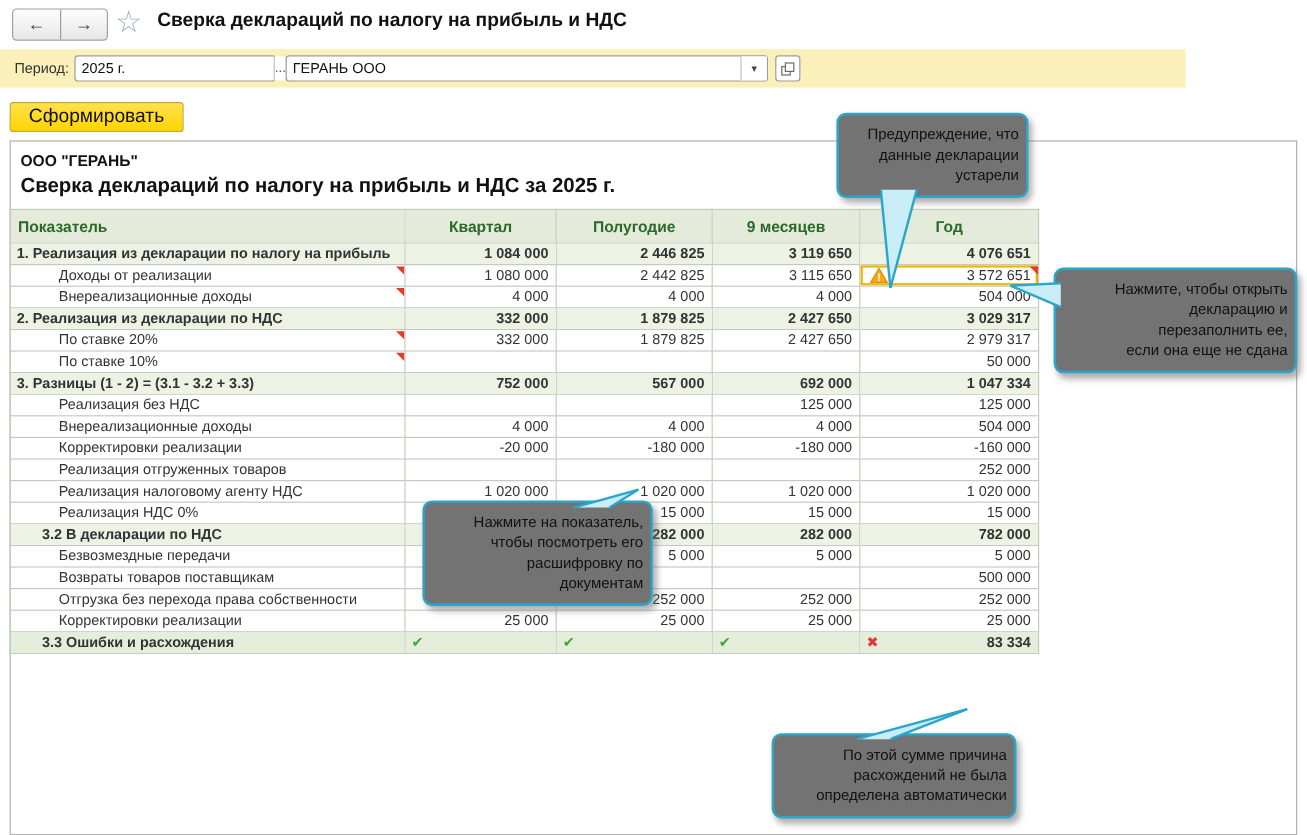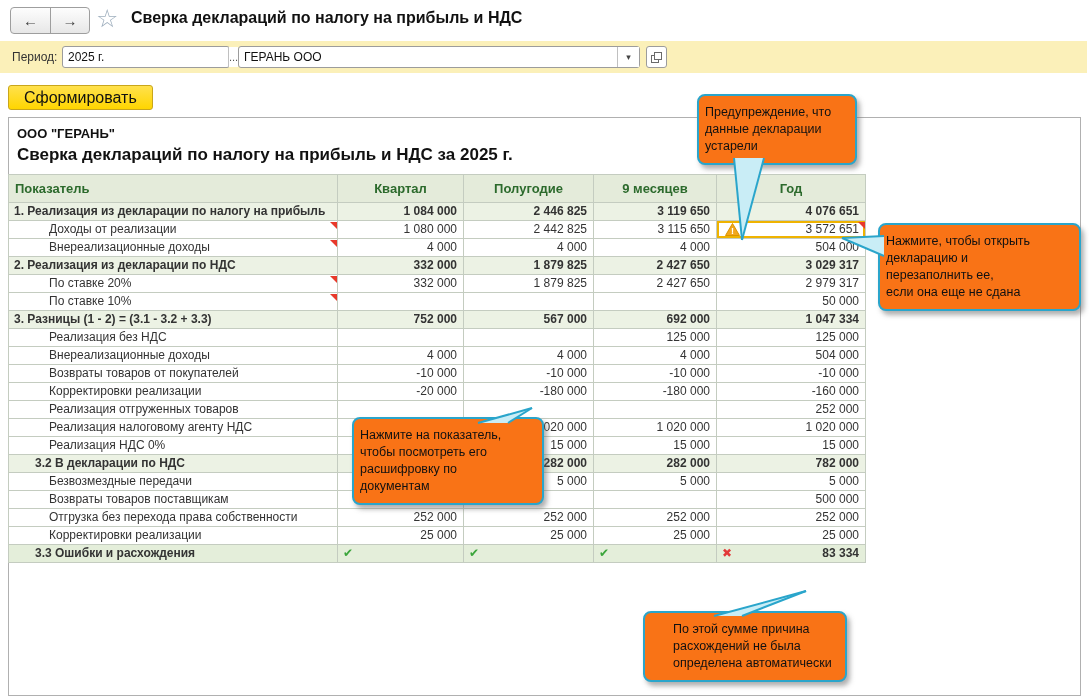--- a/index.html
+++ b/index.html
@@ -8,21 +8,21 @@
 
   
   .topbar { position:absolute; left:0; top:0; width:1089px; height:41px; background:#fff; }
   .navgroup { position:absolute; left:10px; top:7px; display:flex; border:1px solid #9e9e9e; border-radius:4px; overflow:hidden; background:linear-gradient(#fdfdfd,#e7e7e7); }
   .navbtn { width:39px; height:25px; display:flex; align-items:center; justify-content:center; font-size:15px; font-weight:bold; color:#3f3f3f; cursor:pointer; }
   .navbtn + .navbtn { border-left:1px solid #9e9e9e; }
   .star { position:absolute; left:96px; top:4px; font-size:25px; color:#9fafbe; cursor:pointer; }
   .wintitle { position:absolute; left:131px; top:9px; font-size:16px; font-weight:bold; color:#111; }
 
   
-  .periodbar { position:absolute; left:0; top:41px; width:1087px; height:32px; background:#fbf0b9; }
+  .periodbar { position:absolute; left:0; top:41px; width:988px; height:32px; background:#fbf0b9; }
   .plabel { position:absolute; left:12px; top:9px; font-size:12px; color:#333; }
   .fieldgroup { position:absolute; display:flex; background:#fff; border:1px solid #9c9c9c; border-radius:3px; height:22px; }
   .fieldgroup input { border:none; outline:none; flex:1; font-size:12px; padding:0 5px; font-family:inherit; color:#111; background:transparent; }
   .fgbtn { border-left:1px solid #c0c0c0; display:flex; align-items:center; justify-content:center; font-size:11px; color:#555; cursor:pointer; background:#fff; }
   .openbtn { position:absolute; left:646px; top:5px; width:21px; height:22px; border:1px solid #9c9c9c; border-radius:3px; background:#fff; display:flex; align-items:center; justify-content:center; cursor:pointer; }
 
   .genbtn { position:absolute; left:8px; top:85px; height:25px; padding:0 15px; font-size:16px; color:#111;
             background:linear-gradient(#ffe14d,#ffd500); border:1px solid #c9a61b; border-radius:3px; cursor:pointer;
             font-family:inherit; }
 
@@ -45,23 +45,23 @@
   tr.lvl2 td.c-label { padding-left:40px; }
   i.corner { position:absolute; top:1px; right:0; width:0; height:0;
              border-top:7px solid #e8392b; border-left:7px solid transparent; }
   .chk { position:absolute; left:5px; top:1px; font-weight:bold; font-size:12px; }
   .chk.ok { color:#3ba53b; }
   .chk.fail { color:#e23838; }
   .warn-frame { position:absolute; left:0; top:0; right:0; bottom:0; border:2px solid #efb300; pointer-events:none; }
   .warn-ico { position:absolute; left:8px; top:2px; }
 
   
-  .tip { position:absolute; background:#f97316; border:2px solid #2aa5cb; border-radius:8px;
+  .tip { position:absolute; background:#737373; border:2px solid #2aa5cb; border-radius:8px;
          box-shadow:3px 4px 5px rgba(110,110,110,.55); color:#111; font-size:12.5px; line-height:17px;
-         text-align:left; padding:8px 6px; white-space:pre-line; z-index:5; }
+         text-align:right; padding:8px 6px; white-space:pre-line; z-index:5; }
   svg.tail { position:absolute; z-index:6; pointer-events:none; }
 </style>
 </head>
 <body>
 
 <div class="topbar">
   <div class="navgroup">
     <div class="navbtn">
         <span>←</span>
       </div>
@@ -179,27 +179,20 @@
           <td class="c-num">125 000</td>
         </tr>
         <tr class="lvl2">
           <td class="c-label">Внереализационные доходы</td>
           <td class="c-num">4 000</td>
           <td class="c-num">4 000</td>
           <td class="c-num">4 000</td>
           <td class="c-num">504 000</td>
         </tr>
         <tr class="lvl2">
-          <td class="c-label">Возвраты товаров от покупателей</td>
-          <td class="c-num">-10 000</td>
-          <td class="c-num">-10 000</td>
-          <td class="c-num">-10 000</td>
-          <td class="c-num">-10 000</td>
-        </tr>
-        <tr class="lvl2">
           <td class="c-label">Корректировки реализации</td>
           <td class="c-num">-20 000</td>
           <td class="c-num">-180 000</td>
           <td class="c-num">-180 000</td>
           <td class="c-num">-160 000</td>
         </tr>
         <tr class="lvl2">
           <td class="c-label">Реализация отгруженных товаров</td>
           <td class="c-num"></td>
           <td class="c-num"></td>

